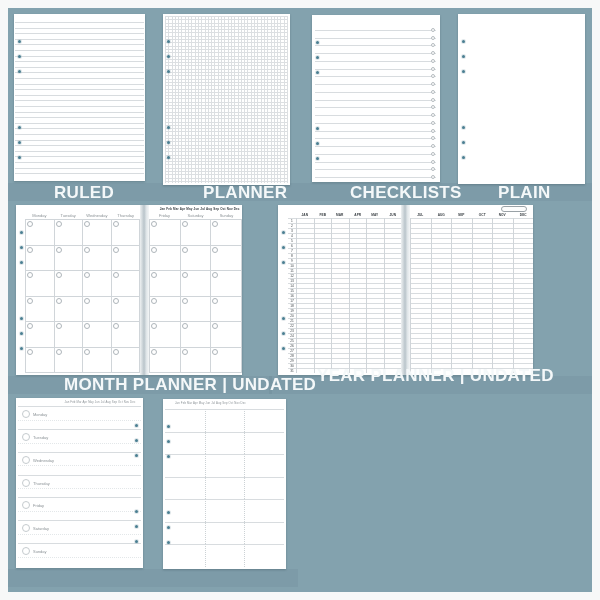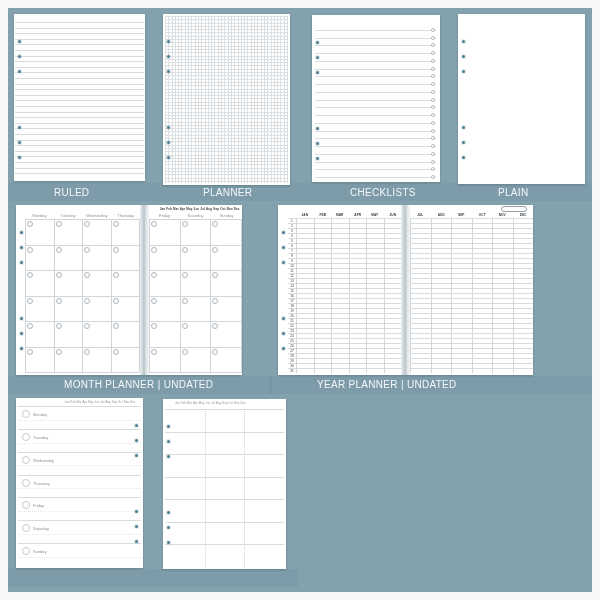--- a/index.html
+++ b/index.html
@@ -16,21 +16,21 @@
   .band2a{left:0;top:368px;width:264px;height:18px;}
   .band2b{left:261px;top:368px;width:323px;height:18px;}
   .band3{left:0;top:561px;width:290px;height:18px;}
 
   .page{position:absolute;background:var(--page,#fff);box-shadow:0 1px 2px rgba(40,60,70,.30);}
   .hole{position:absolute;width:3px;height:3px;border-radius:50%;
         background:var(--hole,#4a7f92);box-shadow:0 0 0 1px rgba(130,160,170,.25);}
   .holes-left .hole{left:4px;}
   .holes-right .hole{right:5px;}
 
-  .label{position:absolute;font-size:10px;line-height:16px;font-weight:400;
+  .label{position:absolute;font-size:17px;line-height:16px;font-weight:700;
          color:var(--label-text,#f4f8f9);letter-spacing:.3px;white-space:nowrap;padding-left:40px;}
 
   
   .p-ruled{left:6px;top:6px;width:131px;height:167px;}
   .ruled-lines{position:absolute;left:1px;right:1px;top:8px;bottom:3px;
     background:repeating-linear-gradient(to bottom,var(--rule-line,#d8dcdf) 0 1px,transparent 1px 5.6px);}
   .p-squared{left:155px;top:6px;width:127px;height:171px;}
   .square-grid{position:absolute;inset:2px;opacity:.85;
     background:
       repeating-linear-gradient(to right,var(--grid-line,#d6dadd) 0 1px,transparent 1px 3.3px),
@@ -91,21 +91,21 @@
   .yp-right .yp-cols{left:0;}
   .yp-col{flex:1;border-left:1px solid var(--cell-line,#d0d5d9);}
   .yp-nums{position:absolute;top:13px;bottom:2px;left:10px;width:8px;
     display:flex;flex-direction:column;}
   .yp-num{flex:1;font-size:4px;line-height:5px;text-align:center;
     color:var(--dark-tiny-text,#3a4045);transform:scale(.8);}
   .yp-pill{position:absolute;top:1px;right:6px;width:26px;height:6px;
     border:1px solid #9aa2a7;border-radius:3px;background:#fdfdfd;}
 
   .lbl-month{left:16px;top:369px;}
-  .lbl-year{left:269px;top:369px;}
+  .lbl-year{left:269px;top:360px;}
 
   
   .p-diary-left{left:8px;top:390px;width:127px;height:170px;}
   .p-diary-right{left:155px;top:391px;width:123px;height:170px;}
   .diary-months{position:absolute;top:2px;font-size:4px;color:var(--tiny-text,#8b9296);
     white-space:nowrap;letter-spacing:.2px;}
   .p-diary-left .diary-months{right:8px;transform:scale(.7);transform-origin:top right;}
   .p-diary-right .diary-months{left:12px;transform:scale(.7);transform-origin:top left;}
   .diary-rows{position:absolute;left:2px;right:2px;top:8px;bottom:2px;
     display:flex;flex-direction:column;}

